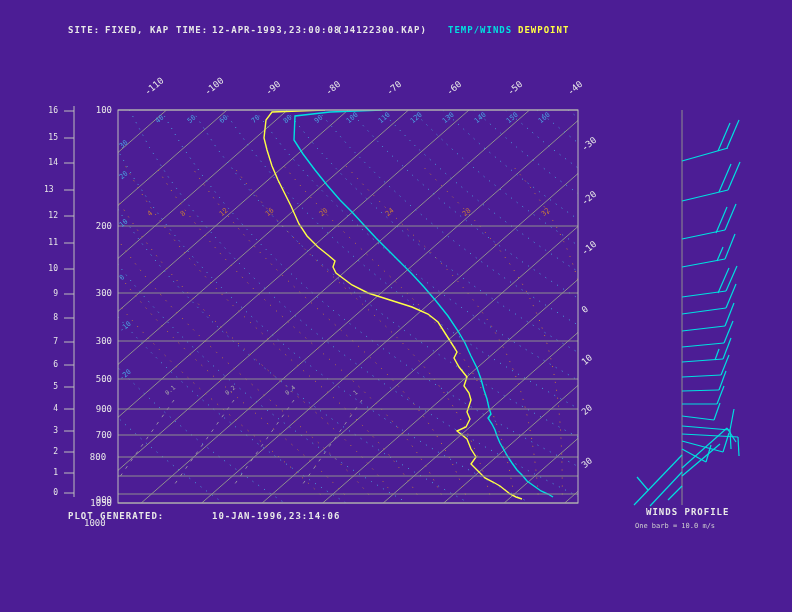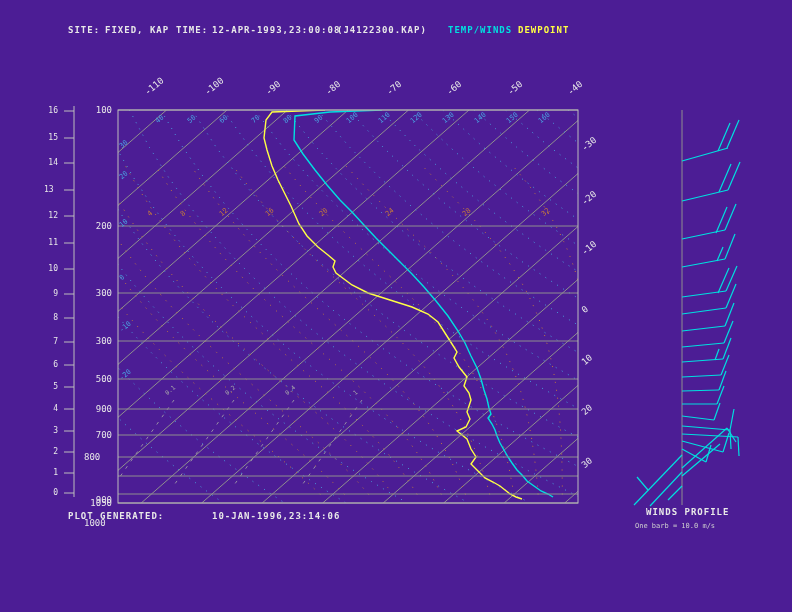--- a/index.html
+++ b/index.html
@@ -176,21 +176,21 @@
       <line x1="682" y1="486" x2="668" y2="500" stroke="#00e0e0" stroke-width="1.2"></line>
     </svg>
     <div id="labels">
       <div class="lbl" style="left: 84px; top: 106px; color: rgb(232, 232, 232); font-size: 9px; width: 28px; text-align: right;">100</div>
       <div class="lbl" style="left: 84px; top: 222px; color: rgb(232, 232, 232); font-size: 9px; width: 28px; text-align: right;">200</div>
       <div class="lbl" style="left: 84px; top: 289px; color: rgb(232, 232, 232); font-size: 9px; width: 28px; text-align: right;">300</div>
       <div class="lbl" style="left: 84px; top: 337px; color: rgb(232, 232, 232); font-size: 9px; width: 28px; text-align: right;">300</div>
       <div class="lbl" style="left: 84px; top: 375px; color: rgb(232, 232, 232); font-size: 9px; width: 28px; text-align: right;">500</div>
       <div class="lbl" style="left: 84px; top: 405px; color: rgb(232, 232, 232); font-size: 9px; width: 28px; text-align: right;">900</div>
       <div class="lbl" style="left: 84px; top: 431px; color: rgb(232, 232, 232); font-size: 9px; width: 28px; text-align: right;">700</div>
-      <div class="lbl" style="left: 84px; top: 453px; color: rgb(232, 232, 232); font-size: 9px; width: 28px; text-align: left;">800</div>
+      <div class="lbl" style="left: 84px; top: 453px; color: rgb(232, 232, 232); font-size: 9px; width: 28px; text-align: center;">800</div>
       <div class="lbl" style="left: 84px; top: 472px; color: rgb(232, 232, 232); font-size: 9px; width: 28px; text-align: right; margin-top: 24px;">900</div>
       <div class="lbl" style="left: 84px; top: 490px; color: rgb(232, 232, 232); font-size: 9px; width: 28px; text-align: left; margin-top: 29px;">1000</div>
       <div class="lbl" style="left: 84px; top: 499px; color: rgb(232, 232, 232); font-size: 9px; width: 28px; text-align: right;">1050</div>
       <div class="lbl" style="left: 44px; top: 489px; color: rgb(232, 232, 232); font-size: 8px; width: 14px; text-align: right;">0</div>
       <div class="lbl" style="left: 44px; top: 469px; color: rgb(232, 232, 232); font-size: 8px; width: 14px; text-align: right;">1</div>
       <div class="lbl" style="left: 44px; top: 448px; color: rgb(232, 232, 232); font-size: 8px; width: 14px; text-align: right;">2</div>
       <div class="lbl" style="left: 44px; top: 427px; color: rgb(232, 232, 232); font-size: 8px; width: 14px; text-align: right;">3</div>
       <div class="lbl" style="left: 44px; top: 405px; color: rgb(232, 232, 232); font-size: 8px; width: 14px; text-align: right;">4</div>
       <div class="lbl" style="left: 44px; top: 383px; color: rgb(232, 232, 232); font-size: 8px; width: 14px; text-align: right;">5</div>
       <div class="lbl" style="left: 44px; top: 361px; color: rgb(232, 232, 232); font-size: 8px; width: 14px; text-align: right;">6</div>

